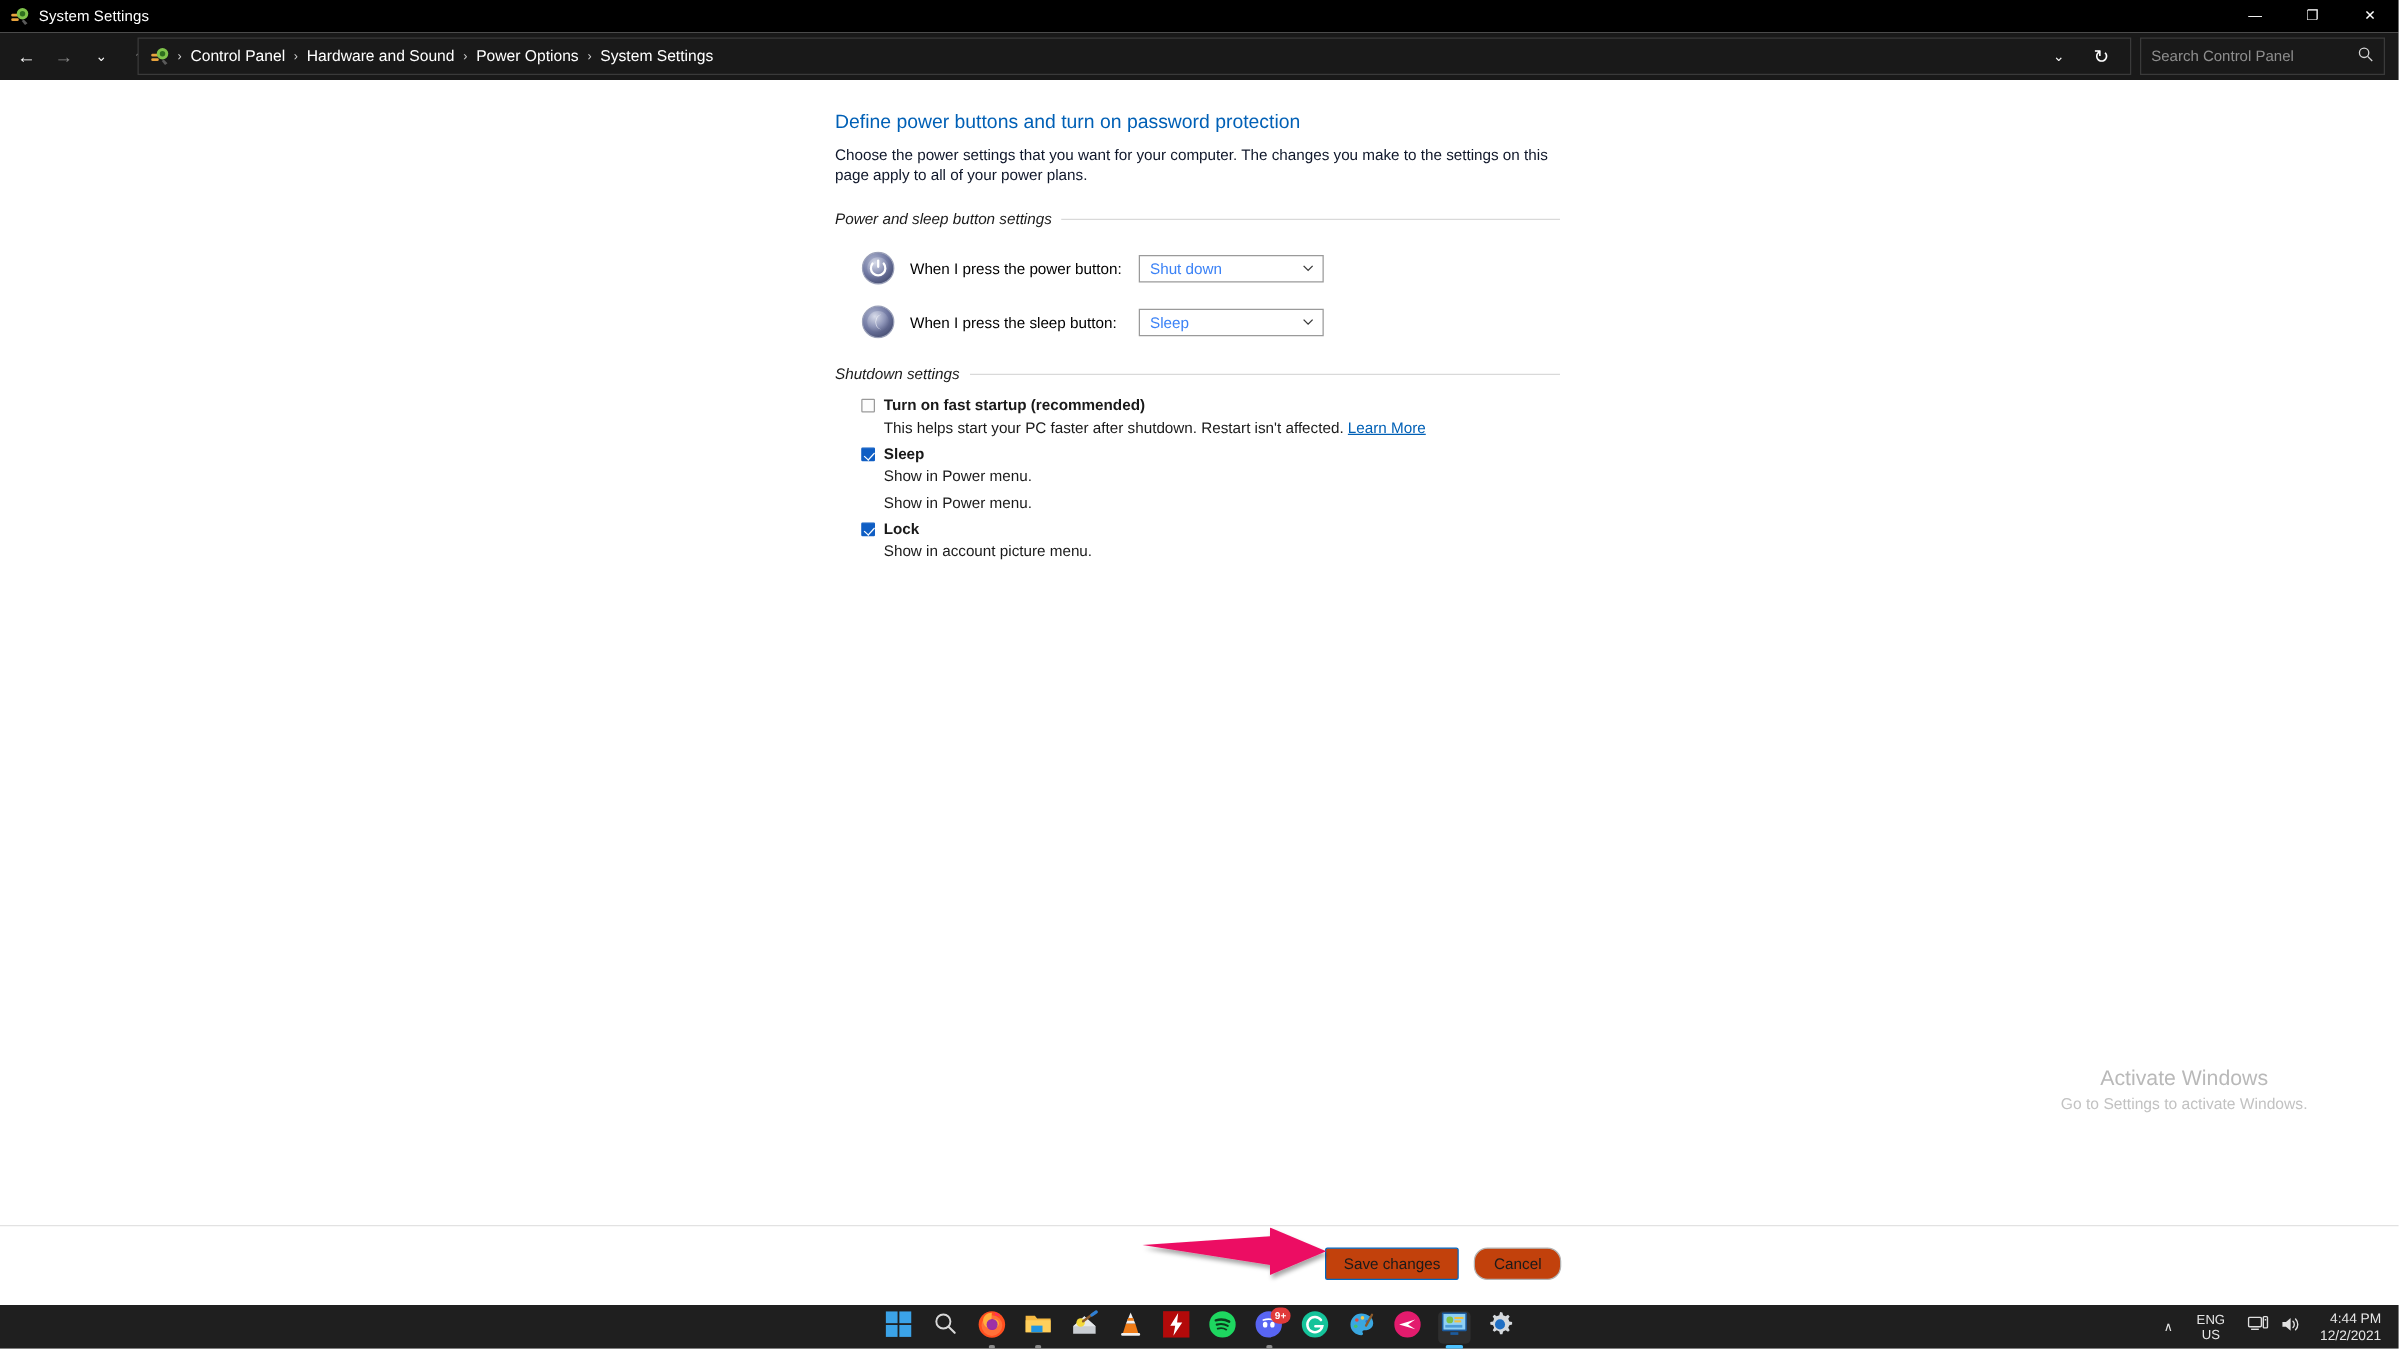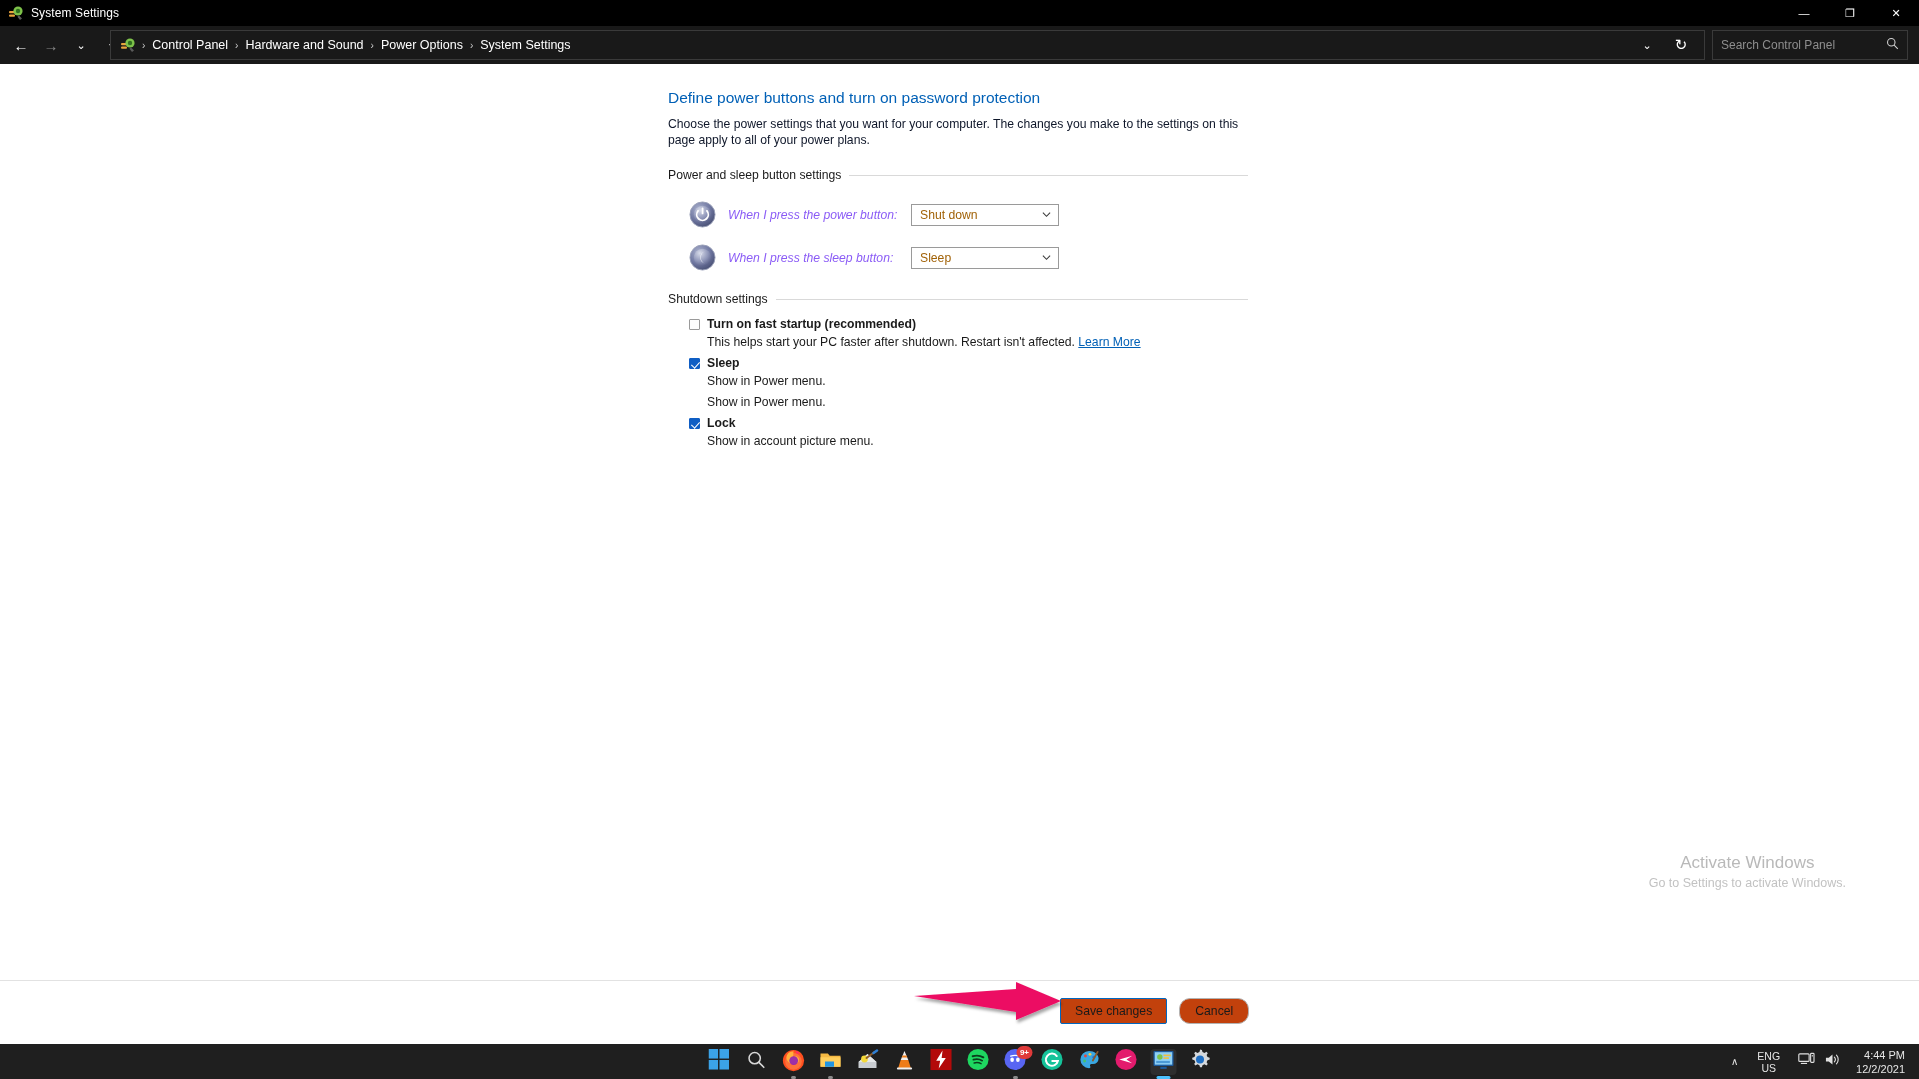--- a/index.html
+++ b/index.html
@@ -73,36 +73,36 @@
     margin-bottom:9px;
   }
   .page-desc {
     color:#0f172a; font-size:12.2px; line-height:15.5px; width:578px;
     margin-bottom:20px;
   }
 
   .group { margin-bottom:4px; }
   .group-head {
     display:flex; align-items:center; gap:8px;
-    color:#1a1a1a; font-size:12.2px; margin-bottom:11px;
+    color:#1a1a1a; font-size:12.2px; margin-bottom:11px;font-style:italic;
   }
   .group-head .rule { flex:1; height:1px; background:#d9d9d9; }
 
   .setting-row {
     display:flex; align-items:center; height:43px; padding-left:21px;
   }
   .pwr-icon { width:27px; height:27px; flex:none; margin-right:12px; }
-  .setting-label { color:#8b5cf6; font-size:12.2px; width:183px;font-style:italic; }
+  .setting-label { color:#000000; font-size:12.2px; width:183px; }
 
   .combo {
     position:relative; width:148px; height:22px;
     border:1px solid #9a9a9a; background:#ffffff;
     display:flex; align-items:center; padding-left:8px;
   }
-  .combo-value { color:#a16207; font-size:12.2px; }
+  .combo-value { color:#3b82f6; font-size:12.2px; }
   .combo-arrow {
     position:absolute; right:7px; top:50%; transform:translateY(-55%);
     color:#444; font-size:9px;
   }
 
   .chk-block { padding-left:21px; margin-top:2px; }
   .chk-row { display:flex; align-items:flex-start; height:16px; margin-bottom:0; }
   .chk {
     width:11px; height:11px; flex:none; margin-top:2px; margin-right:7px;
     border:1px solid #9a9a9a; background:#fdfdfd; border-radius:1px;

